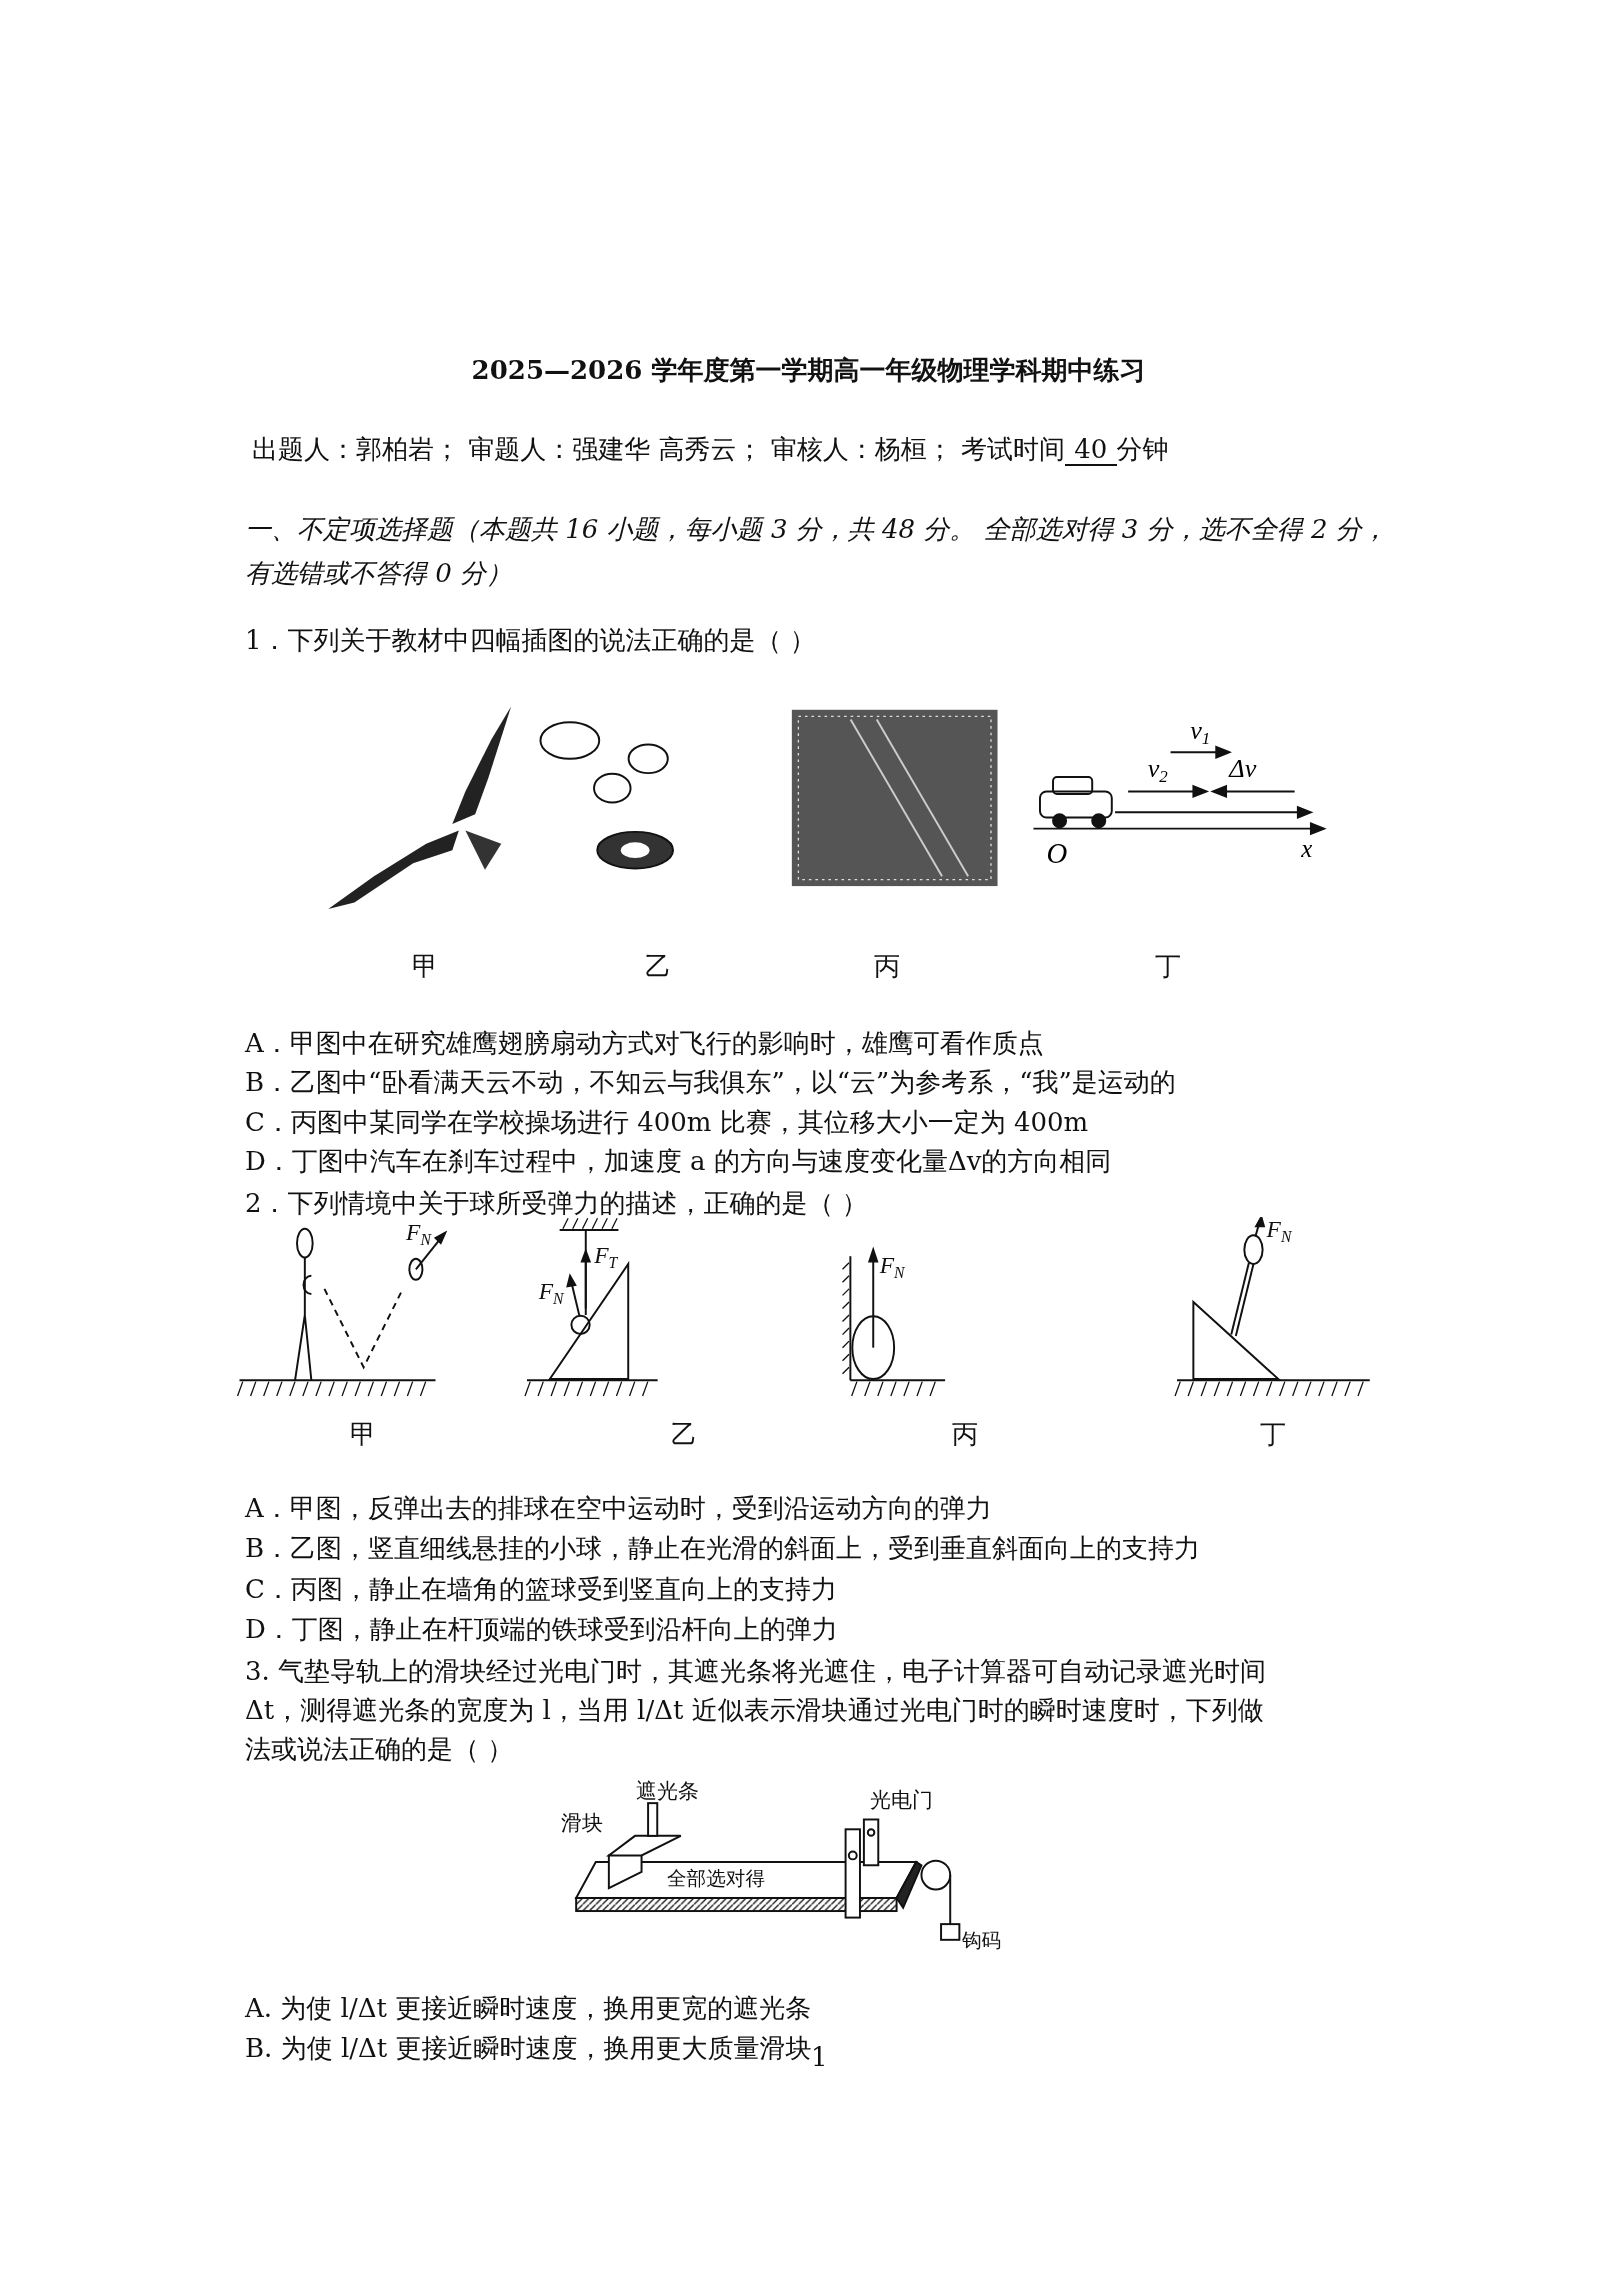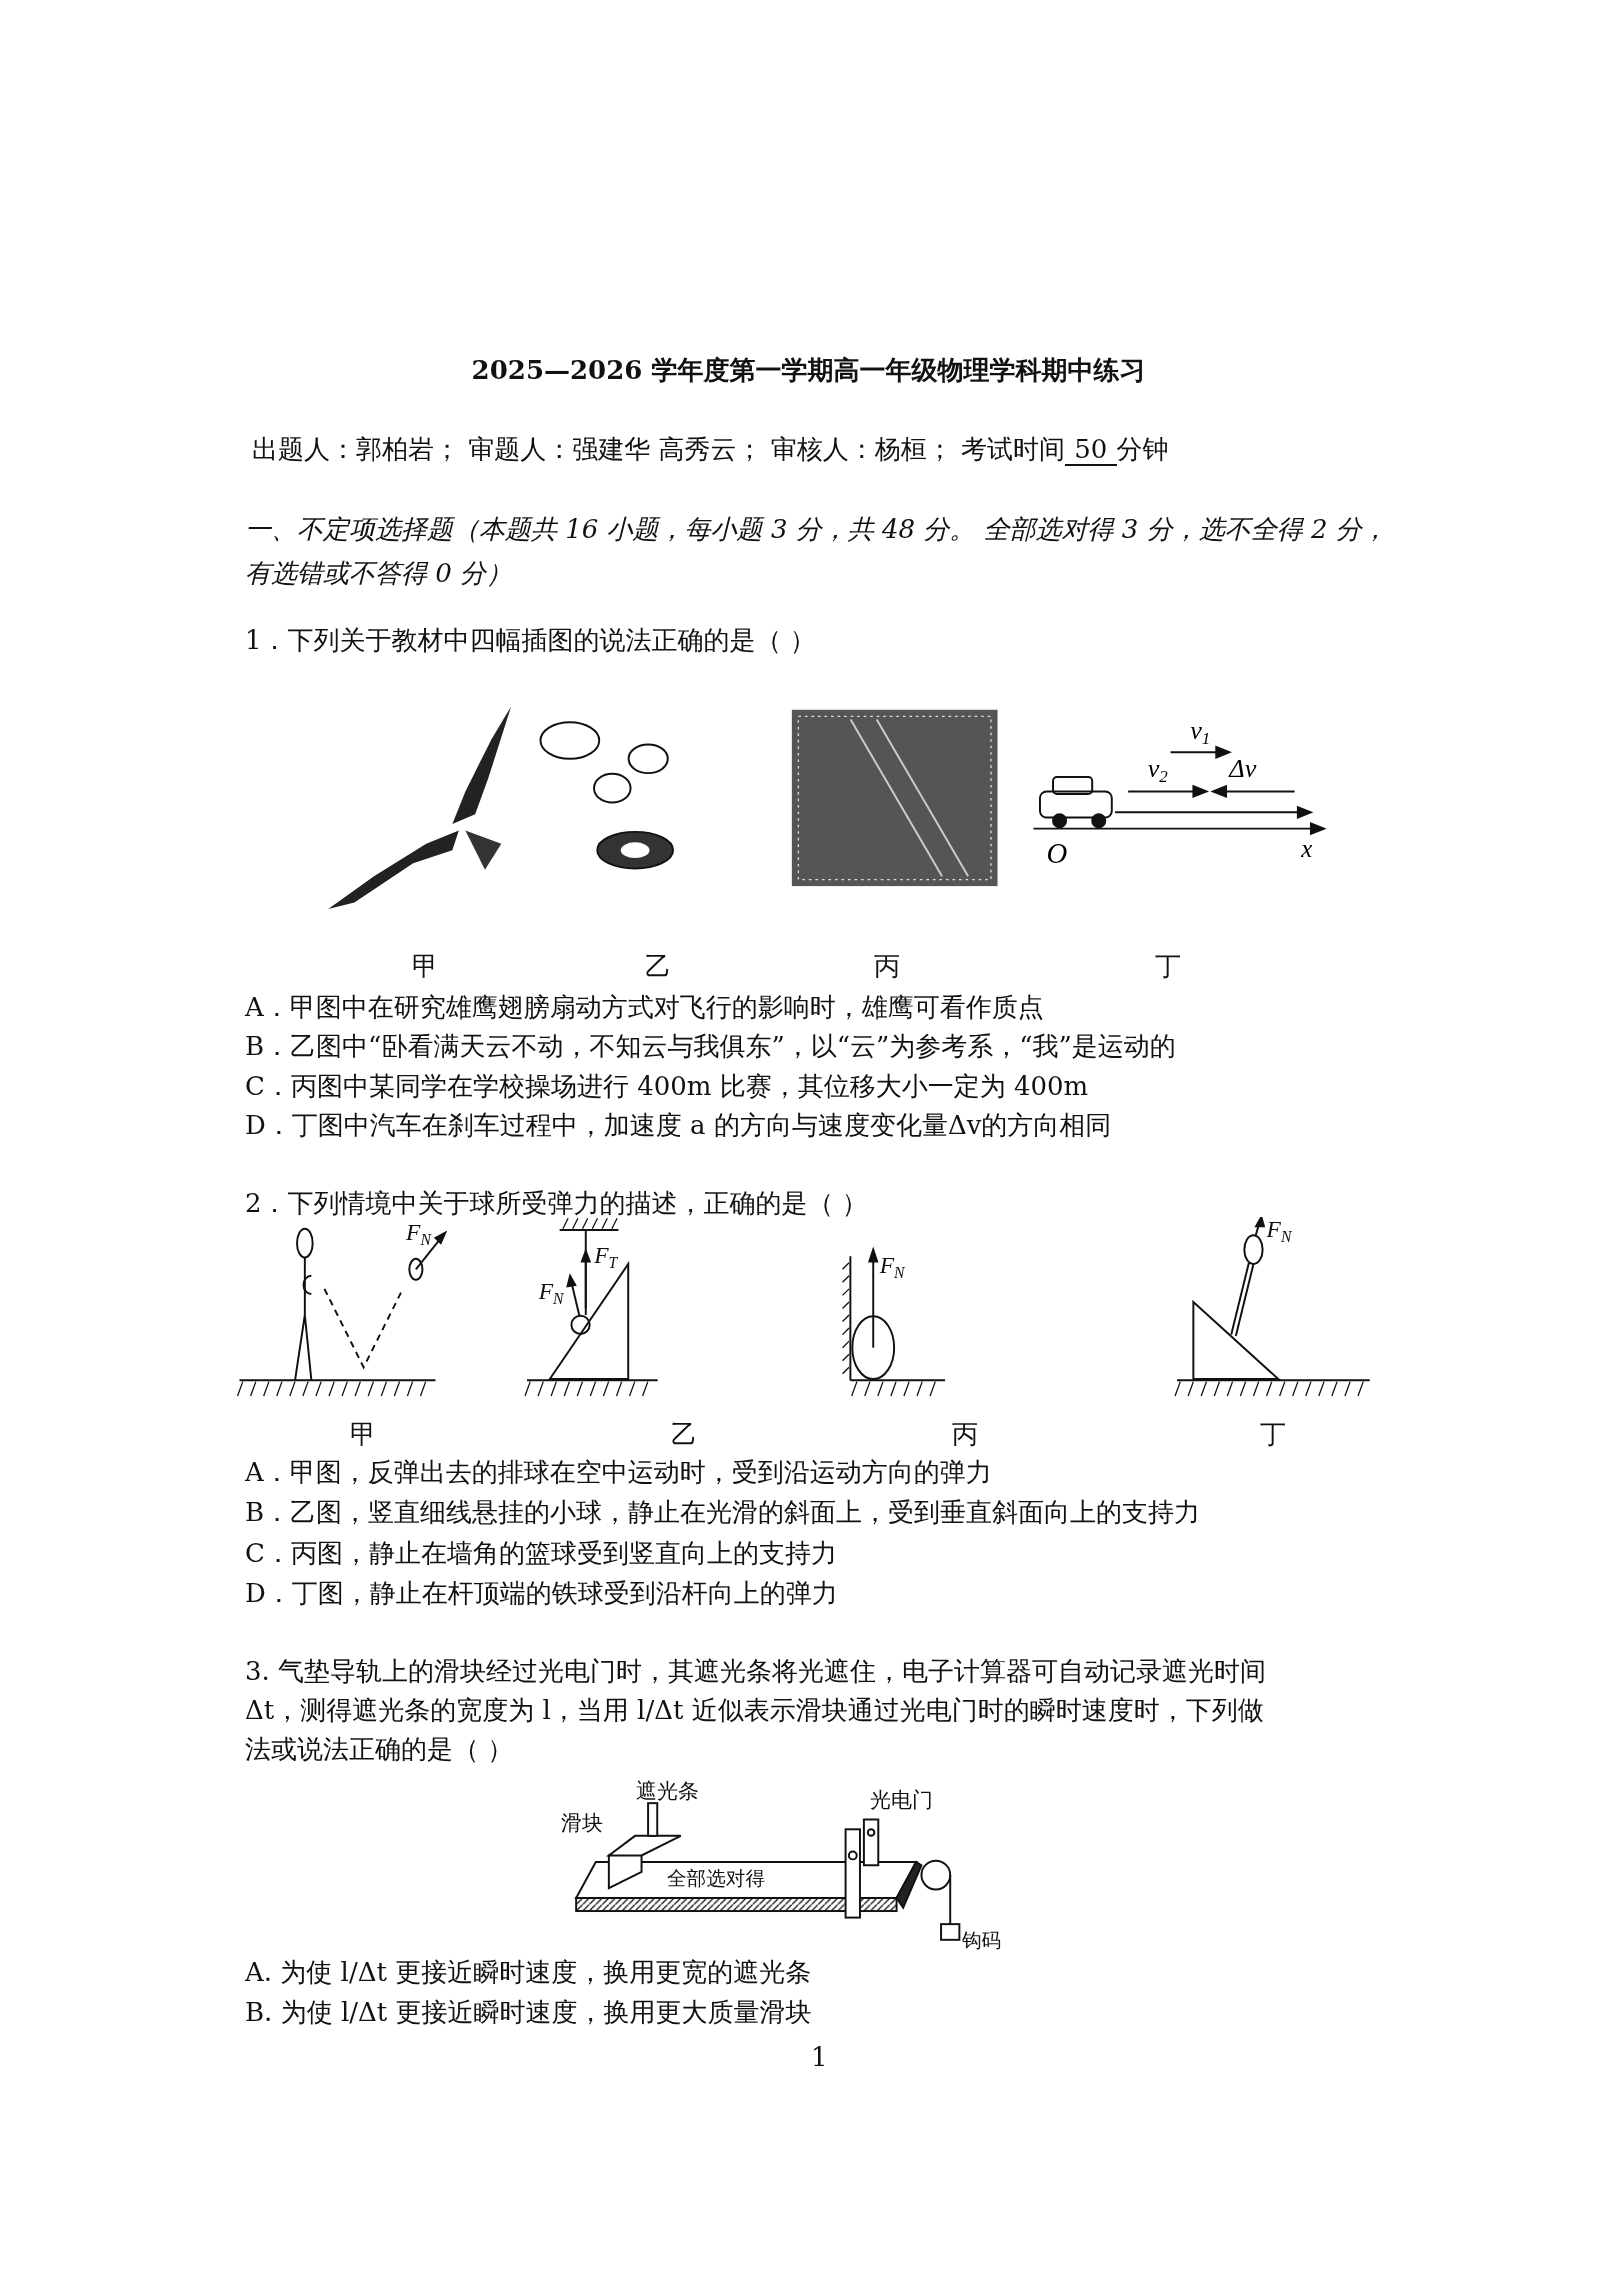--- a/index.html
+++ b/index.html
@@ -5,31 +5,31 @@
   html, body { margin:0; padding:0; background:#fff; }
   body { width:1622px; height:2295px; position:relative; overflow:hidden;
          font-family:"DejaVu Serif","Liberation Serif",serif; color:#111; }
   .abs { position:absolute; }
   .title { left:0; width:1617px; top:353px; text-align:center; font-size:26px; font-weight:bold; }
   .meta { left:252px; top:432px; font-size:26px; white-space:nowrap; }
   .meta .u { display:inline-block; border-bottom:2px solid #111; padding:0 9.2px; }
   .line { font-size:26px; white-space:nowrap; line-height:1.2; }
   .sec { left:245px; top:507px; font-size:26px; line-height:44px; width:1165px;font-style:italic; }
   .q { left:245px; font-size:26px; }
-  .opt { left:245px; font-size:26px; line-height:39px; }
+  .opt { left:245px; font-size:26px; line-height:39px;margin-top:36px; }
   .lbl { font-size:26px; }
   svg text { font-family:"Liberation Serif",serif; }
   .pg { left:811px; top:2042px; font-size:26px; }
 </style>
 </head>
 <body>
 
 <div class="abs title">2025—2026 学年度第一学期高一年级物理学科期中练习</div>
 <div class="abs meta">
-  <span>出题人：郭柏岩；  审题人：强建华  高秀云；  审核人：杨桓；  考试时间</span><span class="u">50</span><span>分钟</span>
+  <span>出题人：郭柏岩；  审题人：强建华  高秀云；  审核人：杨桓；  考试时间</span><span class="u">40</span><span>分钟</span>
 </div>
 
 <div class="abs sec">一、不定项选择题（本题共 16 小题，每小题 3 分，共 48 分。 全部选对得 3 分，选不全得 2 分，有选错或不答得 0 分）</div>
 
 <div class="abs q line" style="top:625px">1．下列关于教材中四幅插图的说法正确的是（      ）</div>
 
 <svg class="abs" style="left:314px;top:700px" width="1021" height="222" viewBox="0 0 1560 340">
 
   <g>
     <polygon points="300,10 270,60 230,140 210,190 245,175 265,120" fill="#222"></polygon>

